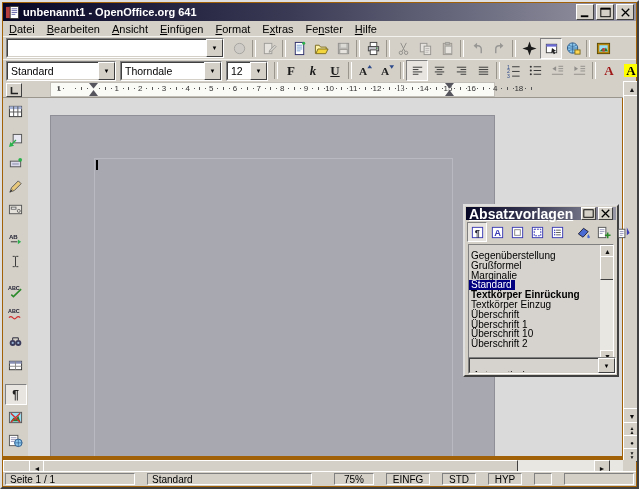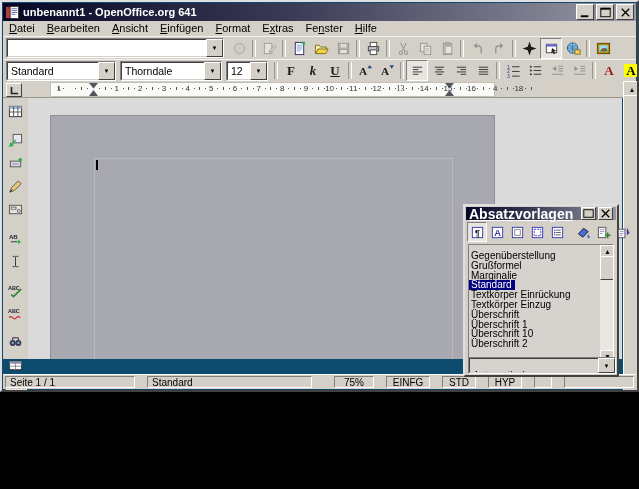--- a/index.html
+++ b/index.html
@@ -1,30 +1,30 @@
 <!DOCTYPE html>
 <html><head>
 <meta charset="utf-8">
 <style>
   html,body{margin:0;padding:0;background:#000;}
-  #win{position:relative;width:639px;height:392px;background:#0c4a6e;
+  #win{position:relative;width:639px;height:489px;background:#a16207;
        font-family:"Liberation Sans",sans-serif;overflow:hidden;
        border:2px solid;border-color:#dfdfdf #404040 #404040 #dfdfdf;box-sizing:border-box;}
   
   #titlebar{position:absolute;left:1px;top:1px;right:1px;height:18px;
     background:linear-gradient(90deg,#050525,#3a3a55 45%,#9898a6);
     display:flex;align-items:center;padding:0 2px;}
   #titlebar .appicon{width:15px;height:15px;margin-right:3px;flex:none;}
   #titlebar .ttl{color:#fff;font-weight:bold;font-size:11px;flex:1;white-space:nowrap;overflow:hidden;}
   .wbtn{width:16px;height:14px;margin-left:2px;background:#d4d0c8;flex:none;
     border:1px solid;border-color:#fff #404040 #404040 #fff;
     display:flex;align-items:center;justify-content:center;}
   .wbtn svg{display:block}
   
-  #menubar{position:absolute;left:1px;top:19px;right:1px;height:15px;display:flex;
+  #menubar{position:absolute;left:1px;top:19px;right:1px;height:15px;display:flex;align-items:center;
     font-size:11px;background:#d4d0c8;}
   .mitem{padding:1px 6px;white-space:nowrap;color:#000;}
   
   .hbar{position:absolute;left:1px;right:1px;display:flex;align-items:center;
     background:#d4d0c8;border-top:1px solid #f4f2ee;border-bottom:1px solid #9a968e;padding:0 3px;}
   #fnbar{top:34px;height:22px;}
   #fmtbar{top:57px;height:21px;}
   .tb{width:20px;height:19px;flex:none;display:flex;align-items:center;justify-content:center;
     border:1px solid transparent;}
   .tb.pressed{border-color:#808080 #fff #fff #808080;background:#e8e5e0;}
@@ -774,21 +774,21 @@
               <path d="M11.5 2.5v8.5l3-2.5z" fill="#3a3ab4"></path>
             </svg>
           </span>
         </div>
       </div>
     <div id="stlist">
       <div style="height: 9.8px;"><span class="stitem">Gegenüberstellung</span></div>
         <div style="height: 9.8px;"><span class="stitem">Grußformel</span></div>
         <div style="height: 9.8px;"><span class="stitem">Marginalie</span></div>
         <div style="height: 9.8px;"><span class="stitem sel">Standard</span></div>
-        <div style="height: 9.8px;"><span class="stitem">Textkörper Einrückung</span></div>
+        <div style="height: 9.8px; font-weight: bold;"><span class="stitem">Textkörper Einrückung</span></div>
         <div style="height: 9.8px;"><span class="stitem">Textkörper Einzug</span></div>
         <div style="height: 9.8px;"><span class="stitem">Überschrift</span></div>
         <div style="height: 9.8px;"><span class="stitem">Überschrift 1</span></div>
         <div style="height: 9.8px;"><span class="stitem">Überschrift 10</span></div>
         <div style="height: 9.8px;"><span class="stitem">Überschrift 2</span></div>
         <div id="stlsb">
         <div class="sbbtn" style="left:0;top:0;width:13px;height:11px">▲</div>
         <div style="position:absolute;left:0;top:11px;width:13px;height:22px;background:#d4d0c8;border:1px solid;border-color:#fff #404040 #404040 #fff"></div>
         <div class="sbbtn" style="left:0;bottom:0;width:13px;height:11px">▼</div>
       </div>

